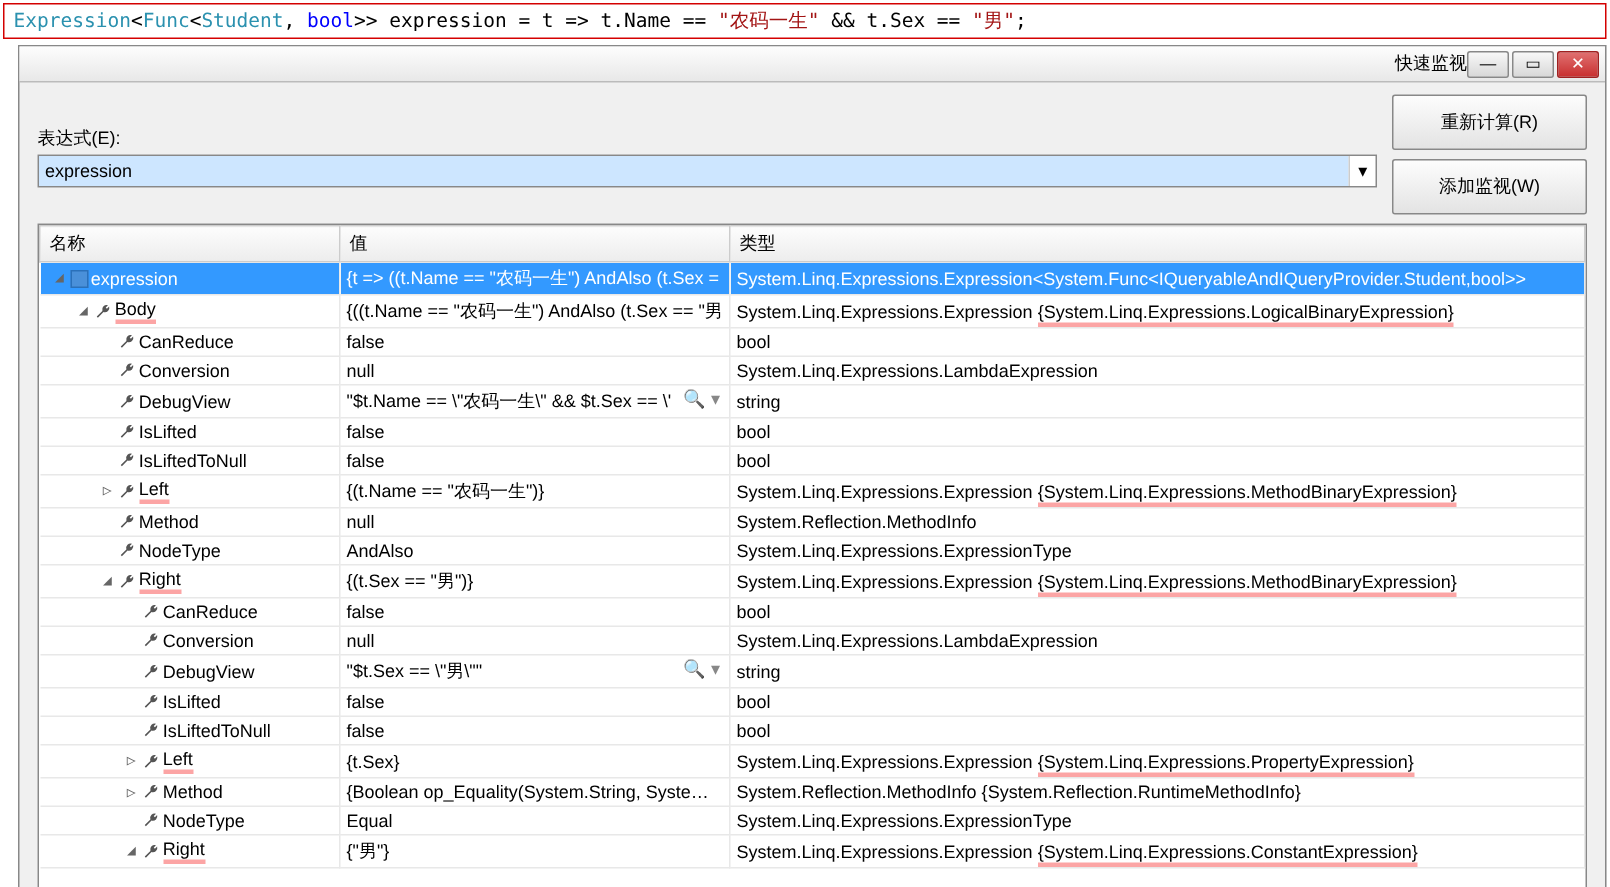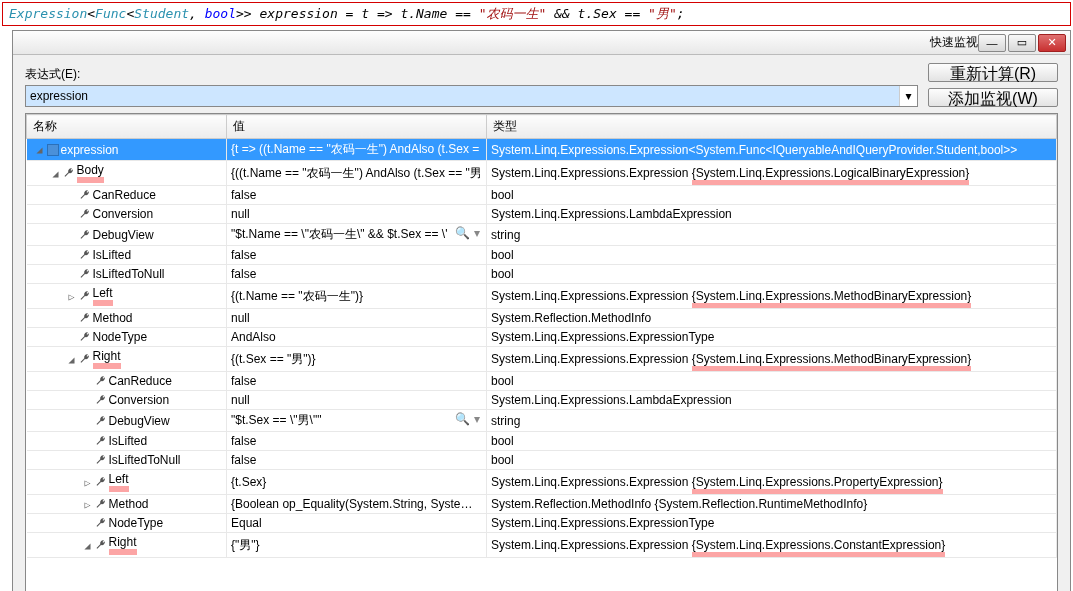--- a/index.html
+++ b/index.html
@@ -1,51 +1,51 @@
 <!DOCTYPE html>
 <html><head>
 <meta charset="utf-8">
 <style>
 * { box-sizing: border-box; margin: 0; padding: 0; }
 body { font-family: "Microsoft YaHei", Tahoma, sans-serif; font-size: 12px; background: #fff; }
 
-.code-line { border: 1px solid #d40000; padding: 2px 6px; margin: 2px; font-family: Consolas, monospace; font-size: 13px; font-style: italic; }
+.code-line { border: 1px solid #d40000; padding: 2px 6px; margin: 2px; font-family: Consolas, monospace; font-size: 13px; }
 .kw-type { color: #2b91af; }
 .kw-blue { color: #0000ff; }
 .kw-str { color: #a31515; }
 
 .window { border: 1px solid #888; margin: 4px 2px 2px 12px; background: #f0f0f0; }
 .titlebar { display: flex; align-items: center; background: linear-gradient(#fdfdfd,#e8e8e8); border-bottom: 1px solid #bbb; height: 24px; padding: 0 4px; text-align: right; }
 .titlebar-text { flex: 1; padding-left: 4px; }
 .wbtns { display: flex; gap: 2px; }
 .wbtn { width: 28px; height: 18px; border: 1px solid #888; border-radius: 2px; display: flex; align-items: center; justify-content: center; font-size: 11px; background: linear-gradient(#f8f8f8,#d8d8d8); cursor: pointer; }
 .wbtn.close { background: linear-gradient(#e07070,#c83030); color: #fff; border-color: #a02020; }
 
 .content { padding: 10px 12px 4px; }
 .toprow { display: flex; align-items: center; gap: 10px; margin-bottom: 6px; }
 .left-inputs { flex: 1; }
 .label { margin-bottom: 2px; }
 .expr-input { width: 100%; display: flex; border: 1px solid #888; background: #fff; height: 22px; }
 .expr-input input { flex: 1; border: none; padding: 2px 4px; background: #cde6ff; font-family: inherit; font-size: 12px; }
 .expr-input .dd { width: 18px; border-left: 1px solid #ccc; display: flex; align-items: center; justify-content: center; cursor: pointer; }
 
 .side-btns { display: flex; flex-direction: column; gap: 6px; margin-top: -2px; }
-.btn { width: 130px; height: 19px; border: 1px solid #888; background: linear-gradient(#fdfdfd,#e3e3e3); border-radius: 2px; cursor: pointer; font-family: inherit; font-size: 16px; }
+.btn { width: 130px; height: 37px; border: 1px solid #888; background: linear-gradient(#fdfdfd,#e3e3e3); border-radius: 2px; cursor: pointer; font-family: inherit; font-size: 12px; }
 
 .grid-wrap { border: 1px solid #888; height: 534px; overflow: auto; background: #fff; position: relative; }
 table { border-collapse: collapse; width: 100%; table-layout: fixed; }
 th { background: linear-gradient(#fdfdfd,#ececec); border: 1px solid #ccc; text-align: left; padding: 3px 6px; font-weight: normal; position: sticky; top: 0; }
 td { border-bottom: 1px solid #e8e8e8; border-right: 1px solid #e8e8e8; padding: 2px 4px; white-space: nowrap; overflow: hidden; text-overflow: ellipsis; height: 19px; vertical-align: middle; }
 tr.sel td { background: #3399ff; color: #fff; }
 .name-cell { display: flex; align-items: center; gap: 2px; }
 .exp { width: 10px; text-align: center; color: #666; cursor: pointer; font-size: 10px; flex-shrink: 0; font-family: Consolas, monospace; }
 .icon-cube { width: 12px; height: 12px; background: #4a90d9; border: 1px solid #2a70b9; flex-shrink: 0; }
 .icon-wrench { width: 12px; height: 12px; flex-shrink: 0; color: #555; }
 .mag { float: right; color: #888; cursor: pointer; padding-right: 2px; }
-.underline-red { border-bottom: 6px solid #fca5a5; text-align: right; }
+.underline-red { border-bottom: 3px solid #fca5a5; text-align: right; }
 .watermark { position: absolute; bottom: 6px; right: 26px; color: #ddd; font-size: 18px; font-style: italic; pointer-events: none; }
 </style>
 </head>
 <body>
 
 <div class="code-line">
   <span class="kw-type">Expression</span><span>&lt;</span><span class="kw-type">Func</span><span>&lt;</span><span class="kw-type">Student</span><span>, </span><span class="kw-blue">bool</span><span>&gt;&gt; expression = t =&gt; t.Name == </span><span class="kw-str">"农码一生"</span><span> &amp;&amp; t.Sex == </span><span class="kw-str">"男"</span><span>;</span>
 </div>
 
 <div class="window">

